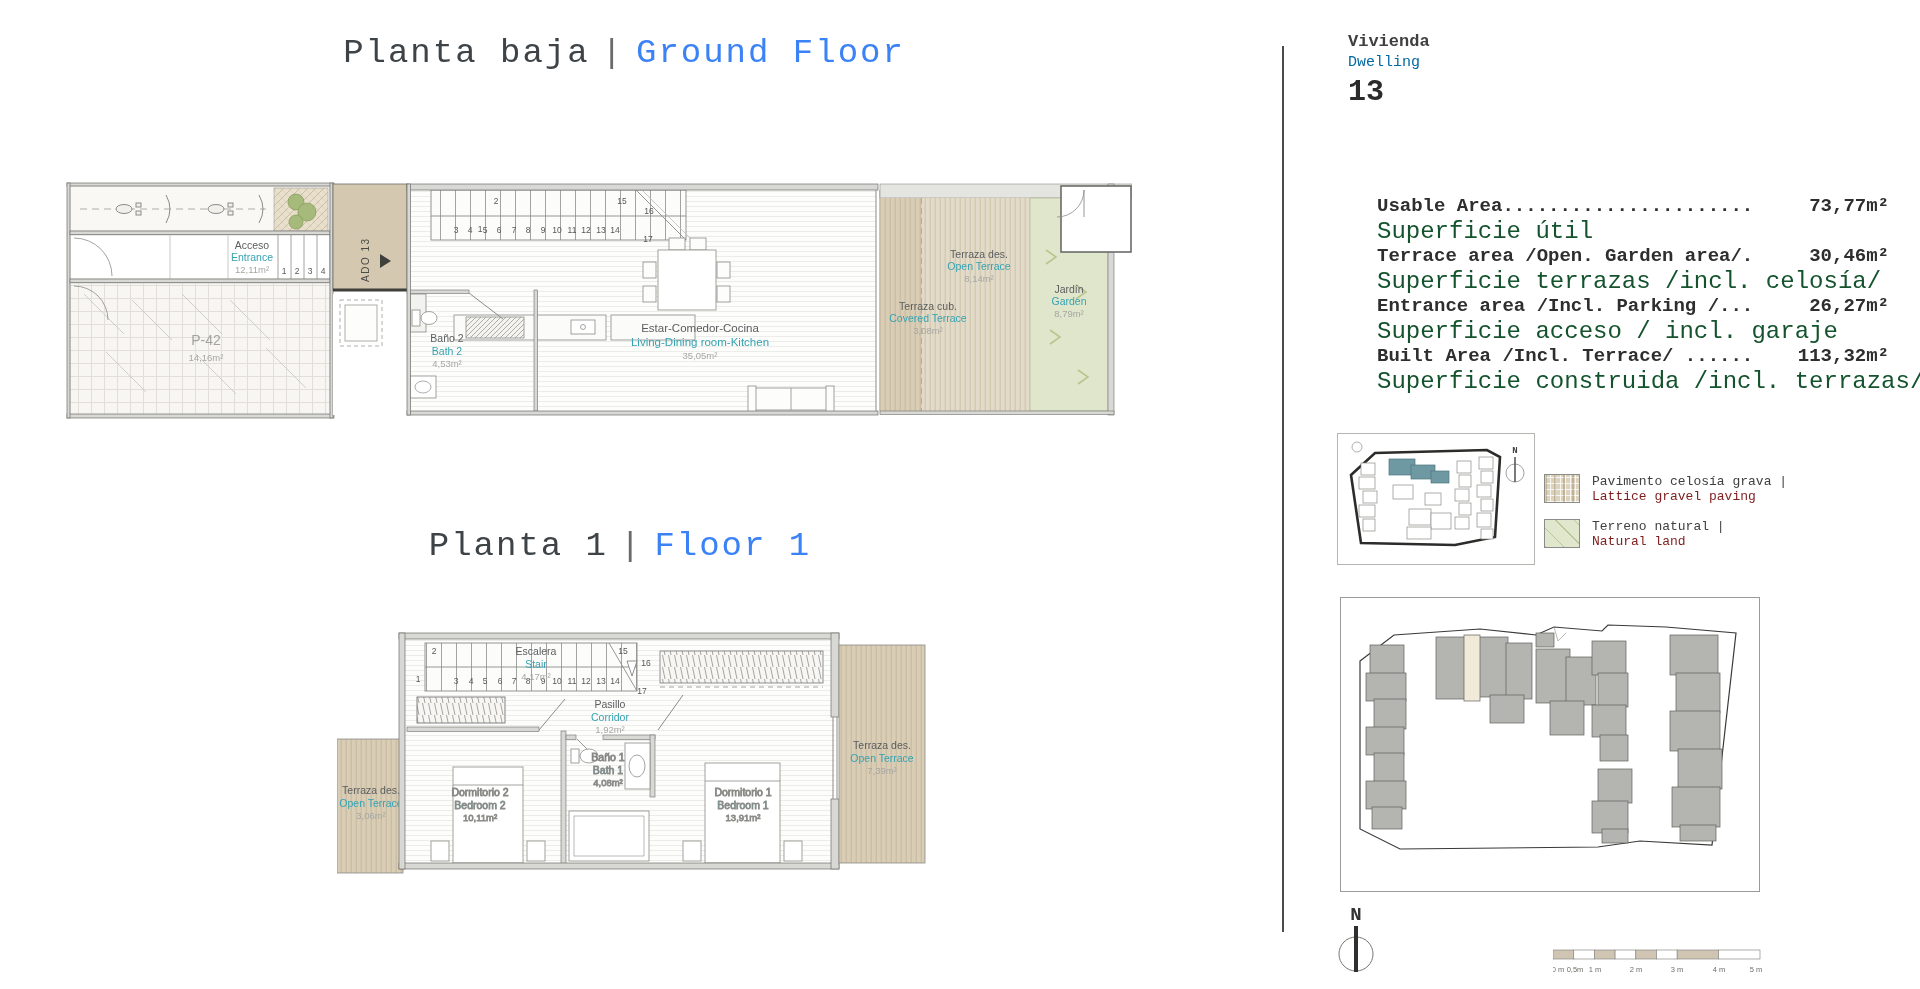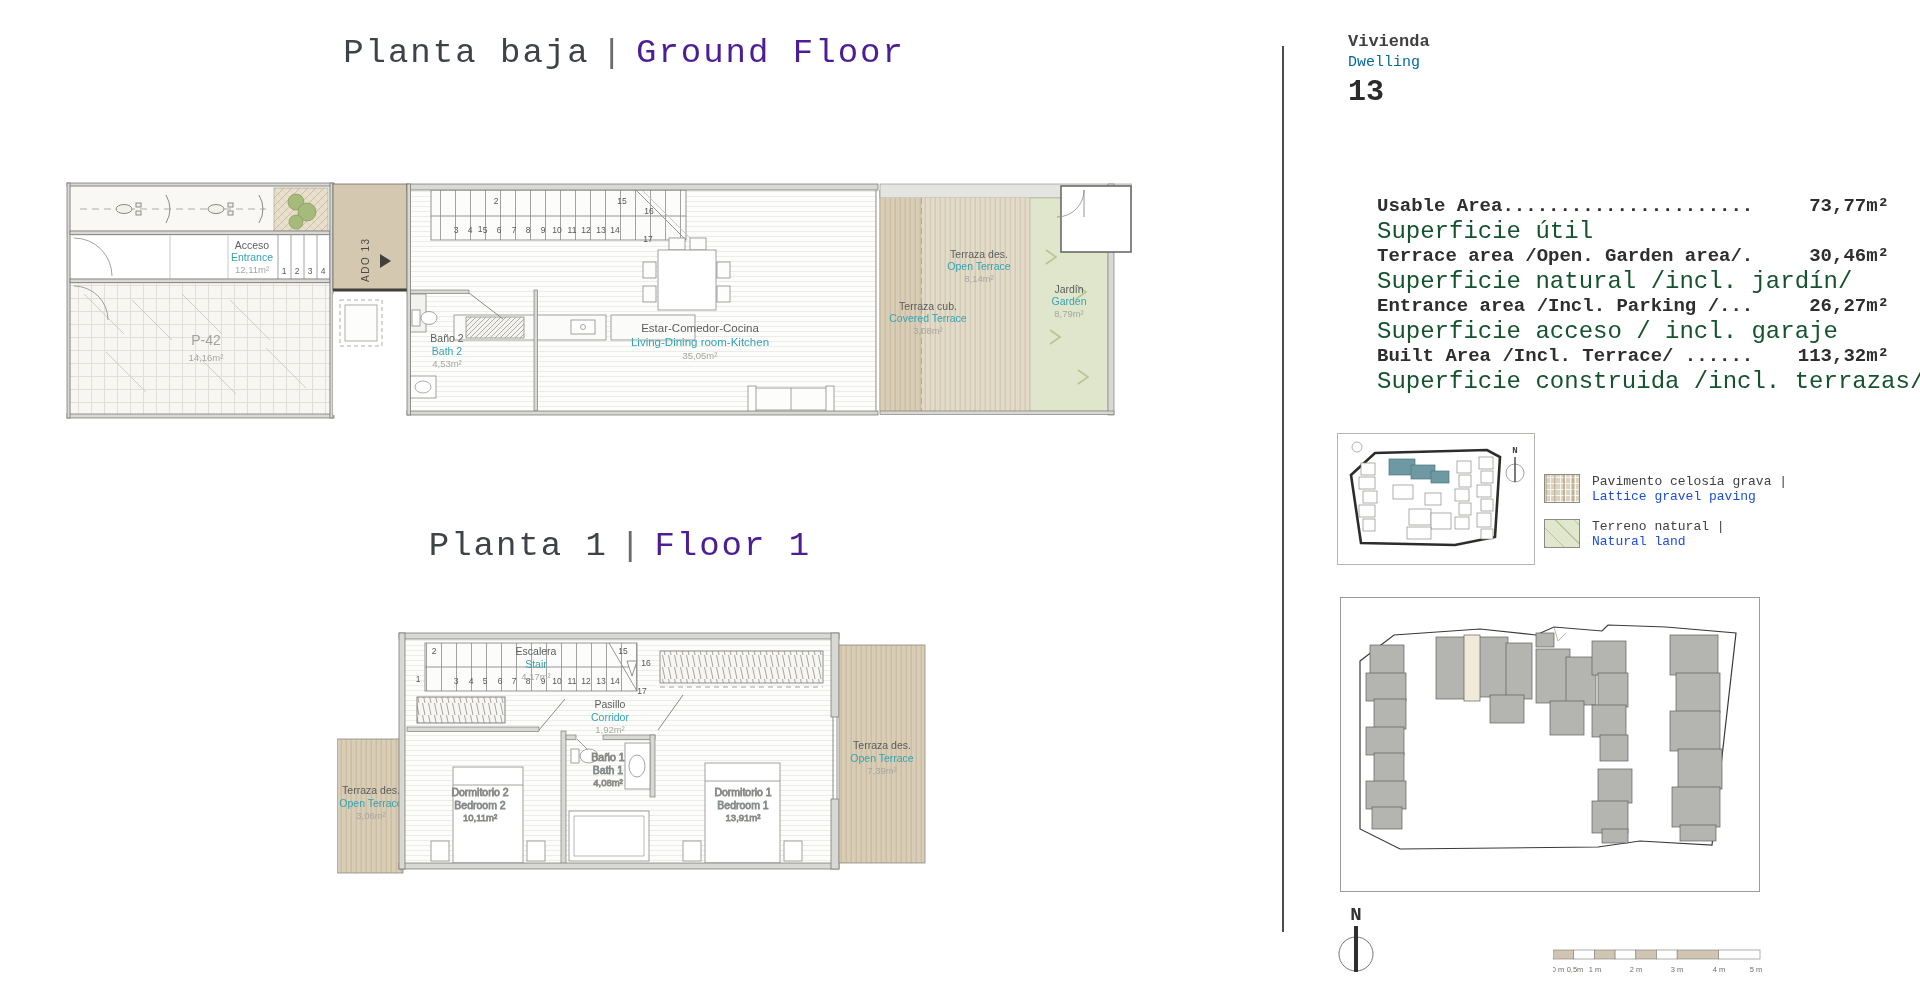--- a/index.html
+++ b/index.html
@@ -2,21 +2,21 @@
 <html><head>
 <meta charset="utf-8">
 <style>
   html,body{margin:0;padding:0;background:#ffffff;}
   body{width:1920px;height:989px;position:relative;overflow:hidden;
        font-family:"Liberation Mono","DejaVu Sans Mono",monospace;}
   .abs{position:absolute;}
   
   .plan-title{width:1240px;text-align:center;font-size:34px;letter-spacing:2px;color:#3d4347;white-space:nowrap;}
   .plan-title .sep{color:#6a6a6a;margin:0 12px;}
-  .plan-title .en{color:#4c1d95;}
+  .plan-title .en{color:#3b82f6;}
   
   .divider{left:1282px;top:46px;width:2px;height:886px;background:#4c4c4a;}
   .dwelling{left:1348px;top:32px;}
   .dwelling .l1{font-size:17px;font-weight:bold;color:#404040;}
   .dwelling .l2{font-size:15px;color:#0369a1;margin-top:3px;}
   .dwelling .l3{font-size:30px;font-weight:bold;color:#2b2b2b;margin-top:4px;}
   .areas{left:1348px;top:194px;width:512px;margin-left:29px;}
   .arow{position:relative;height:25px;line-height:25px;white-space:nowrap;}
   .arow.en{font-weight:bold;font-size:19px;color:#2e2e2e;}
   .arow.es{font-size:24px;color:#14532d;}
@@ -25,21 +25,21 @@
   .lrow{display:flex;gap:12px;margin-bottom:15px;align-items:flex-start;}
   .sw{width:34px;height:27px;border:1px solid #8b8b88;flex:0 0 auto;}
   .sw.gravel{background-color:#ddd2bc;
      background-image:repeating-linear-gradient(90deg,rgba(120,105,75,.30) 0 2px,transparent 2px 9px),
                       repeating-linear-gradient(90deg,rgba(255,255,255,.8) 0 1px,transparent 1px 5px),
                       repeating-linear-gradient(0deg,rgba(255,255,255,.8) 0 1px,transparent 1px 6px);}
   .sw.natural{background-color:#e1e7cc;
      background-image:repeating-linear-gradient(45deg,rgba(140,155,95,.45) 0 1px,transparent 1px 13px);}
   .ltxt{font-size:13px;line-height:15px;white-space:nowrap;}
   .ltxt .a{color:#404040;}
-  .ltxt .b{color:#1d4ed8;}
+  .ltxt .b{color:#7f1d1d;}
   
   svg text{font-family:"Liberation Sans","DejaVu Sans",sans-serif;}
   .t-es{font-size:10.5px;fill:#5a5d5f;text-anchor:middle;}
   .t-en{font-size:10.5px;fill:#35a3b2;text-anchor:middle;}
   .t-m2{font-size:9.5px;fill:#a6a6a3;text-anchor:middle;}
   .t-big{font-size:11.5px;}
   .t-num{font-size:8.5px;fill:#55585a;text-anchor:middle;}
   .t-gray{fill:#a2a29f;text-anchor:middle;}
   .mono{font-family:"Liberation Mono","DejaVu Sans Mono",monospace;}
 </style>
@@ -418,21 +418,21 @@
 <div class="abs areas">
   <div class="arow en">
     <span>Usable Area......................</span>
     <span class="val">73,77m²</span>
   </div>
   <div class="arow es">Superficie útil</div>
   <div class="arow en">
     <span>Terrace area /Open. Garden area/.</span>
     <span class="val">30,46m²</span>
   </div>
-  <div class="arow es">Superficie natural /incl. jardín/</div>
+  <div class="arow es">Superficie terrazas /incl. celosía/</div>
   <div class="arow en">
     <span>Entrance area /Incl. Parking /...</span>
     <span class="val">26,27m²</span>
   </div>
   <div class="arow es">Superficie acceso / incl. garaje</div>
   <div class="arow en">
     <span>Built Area /Incl. Terrace/ ......</span>
     <span class="val">113,32m²</span>
   </div>
   <div class="arow es">Superficie construida /incl. terrazas/</div>

